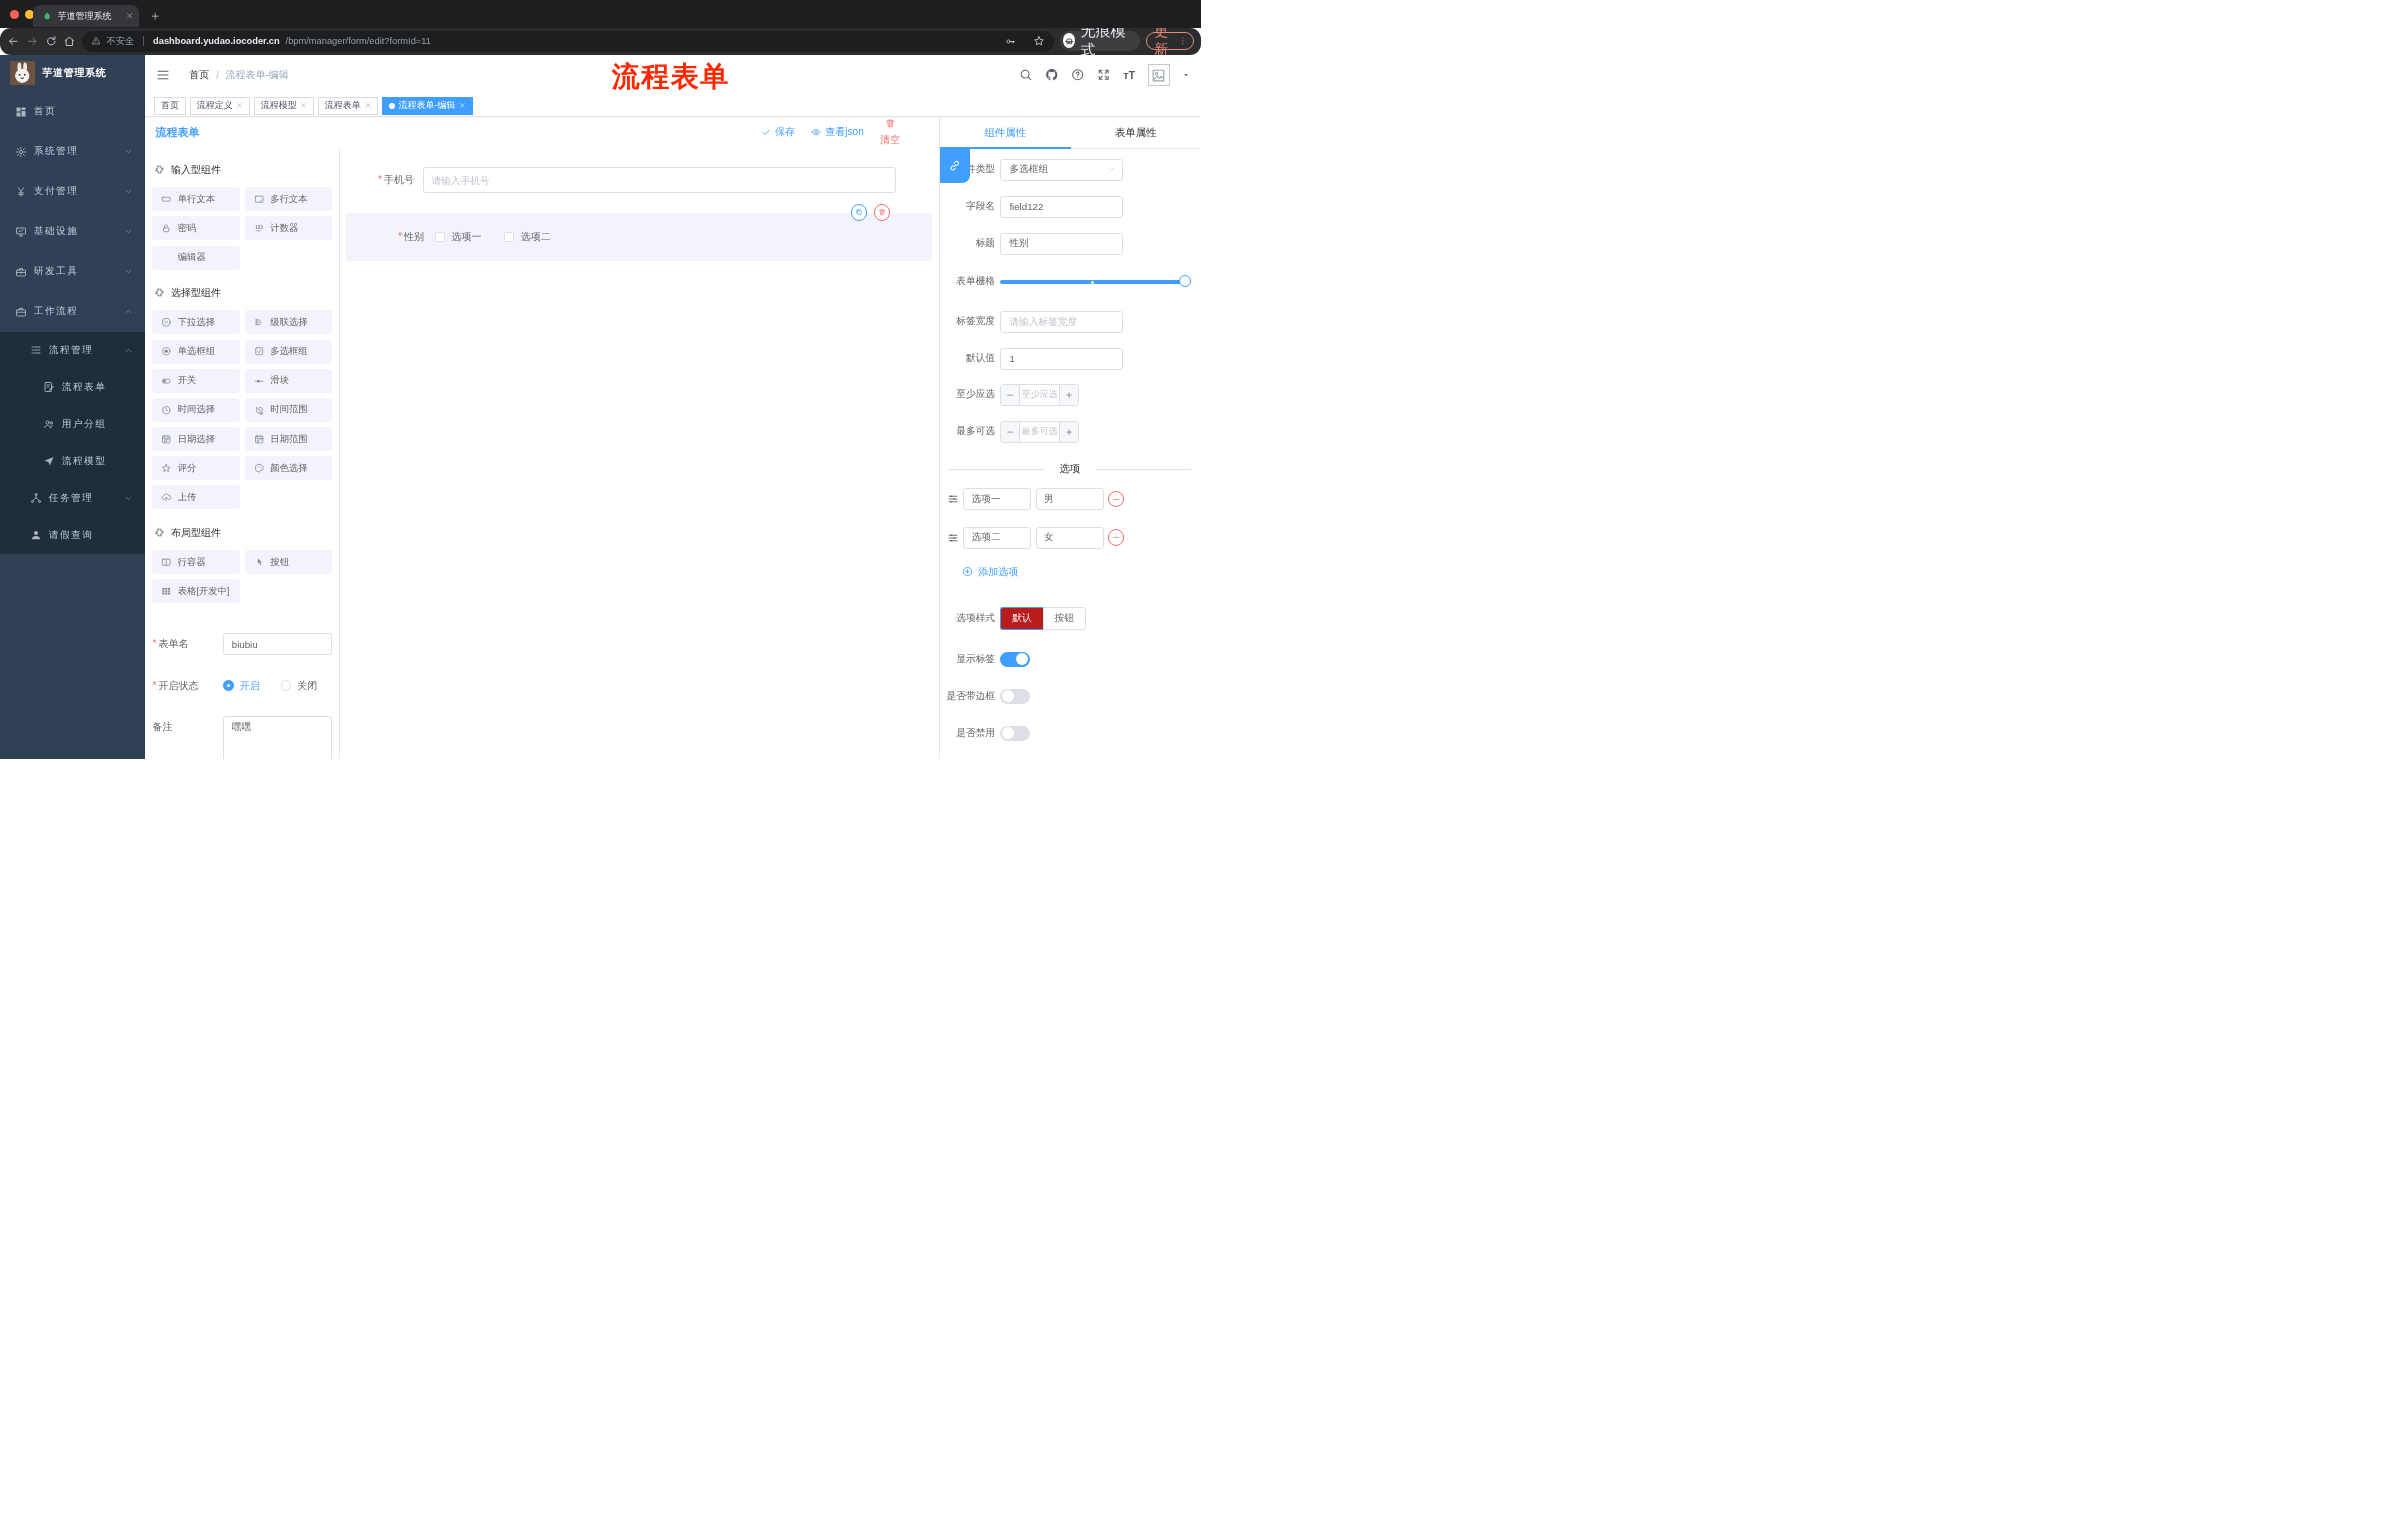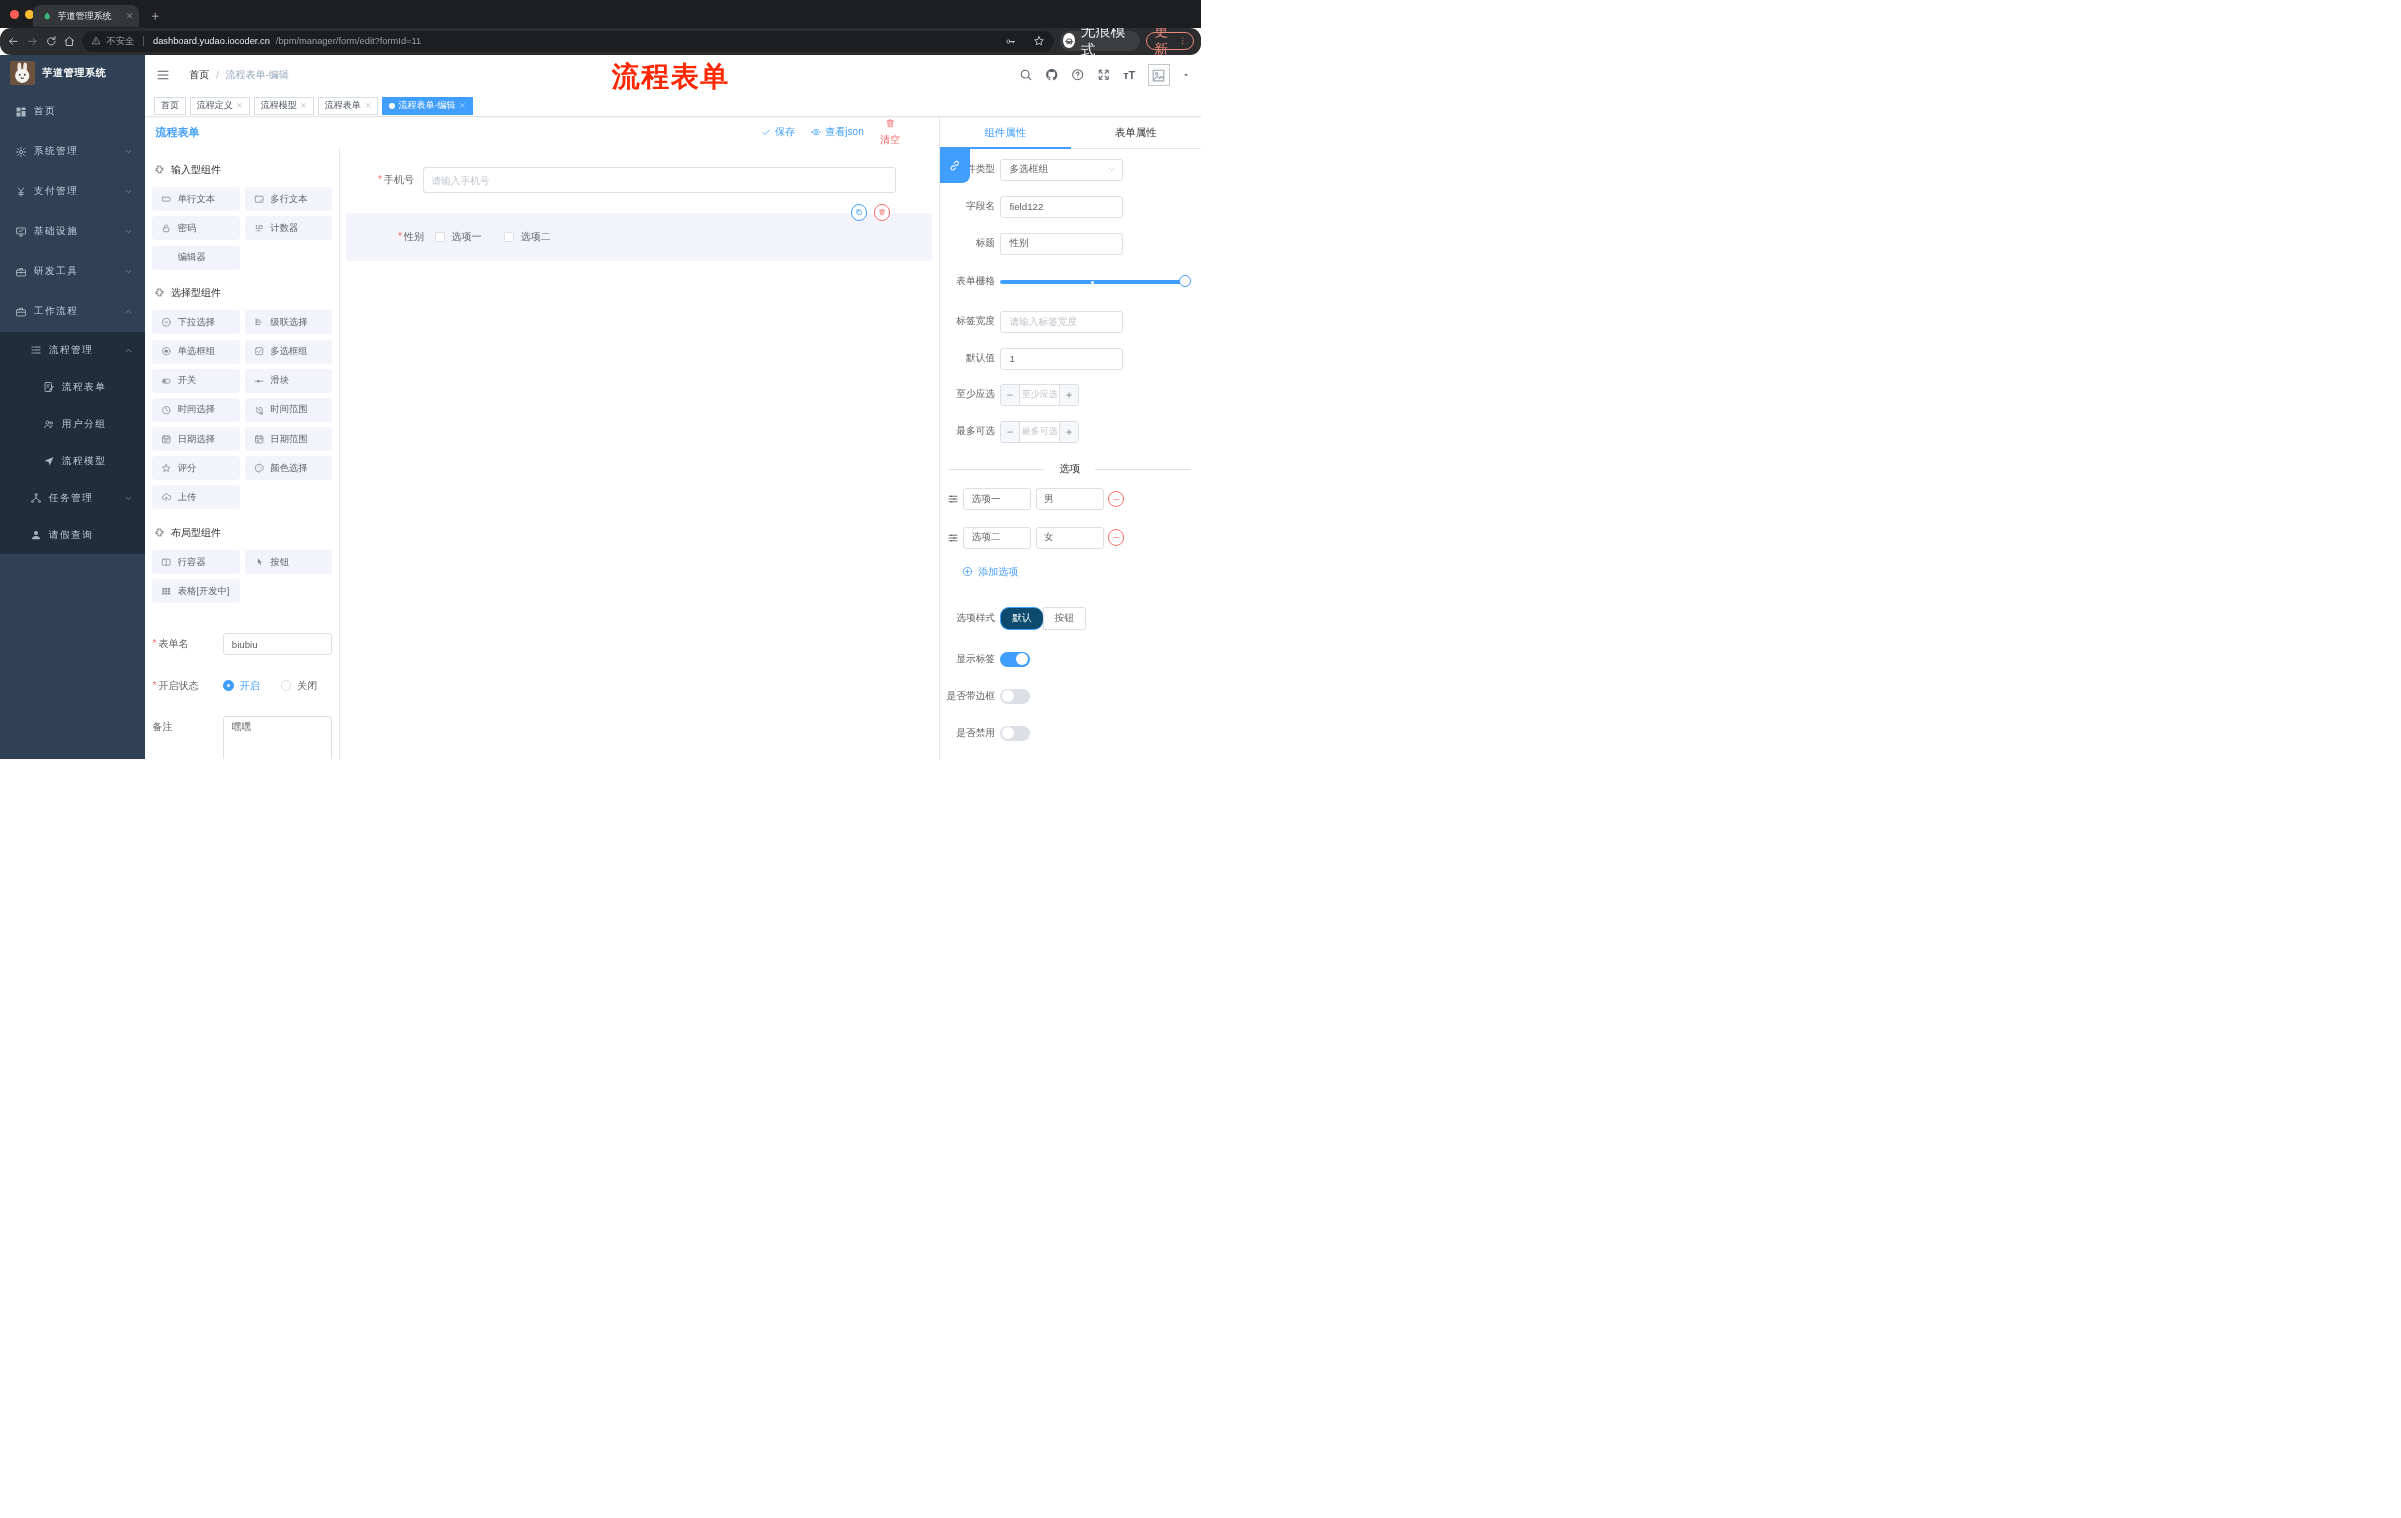--- a/index.html
+++ b/index.html
@@ -15,21 +15,21 @@
   .light { width:9px; height:9px; border-radius:50%; }
   .light.r { background:#ff5f57; } .light.y { background:#febc2e; } .light.g { background:#28c840; }
   .btab { position:absolute; left:33px; top:5.2px; width:106px; height:22px; background:#35363a; border-radius:7.4px 7.4px 0 0; display:flex; align-items:center; padding:0 6px 0 9px; color:#e8eaed; font-size:9px; gap:5.2px; }
   .btab .ttl { flex:1; white-space:nowrap; overflow:hidden; }
   .btab .ic { color:#cfd1d4; }
   .newtab { position:absolute; left:146px; top:7.4px; width:18px; height:18px; color:#c6c9cc; display:flex; align-items:center; justify-content:center; }
   .chrome-url { height:27px; background:#2b2c2e; display:flex; align-items:center; padding:0 7.4px; gap:6px;border-radius:11px; }
   .nav-ic { width:12.6px; height:12.6px; color:#c6c9cc; }
   .nav-ic.dim { color:#77797d; }
   .addr { height:21px; flex:none; width:972px; background:#1d1e20; border-radius:10.4px; display:flex; align-items:center; padding:0 9px; gap:6px; font-size:9.3px; color:#9aa0a6; }
-  .addr .host { color:#e8eaed; }
+  .addr .host { color:#e8eaed;font-weight:bold; }
   .addr .sep { width:0.7px; height:10.4px; background:#55585c; margin:0 3px; }
   .addr .spacer { flex:1; }
   .incog { height:19.3px; background:#3b3d3f; border-radius:9.7px; display:flex; align-items:center; gap:5.2px; padding:0 9px 0 3px; color:#e8eaed; font-size:15px; }
   .incog .cir { width:15px; height:15px; background:#fff; border-radius:50%; color:#2b2c2e; display:flex; align-items:center; justify-content:center; }
   .update { height:18px; border:0.7px solid #e8897a; color:#e8897a; border-radius:9.7px; display:flex; align-items:center; padding:0 4.5px 0 7.4px; gap:2.2px; font-size:14px; }
 
   
   .app { display:flex; height:705px; }
   .sidebar { width:145px; flex:none; background:#304156; color:#bfcbd9; overflow:hidden; }
   .logo-row { height:37px; display:flex; align-items:center; padding-left:10.4px; gap:7.4px; }
@@ -147,21 +147,21 @@
   .opt-input { width:68px; height:22px; border:0.7px solid #dcdfe6; border-radius:3px; padding:0 7.4px; font-size:9.7px; color:#606266; font-family:"Liberation Sans",sans-serif; outline:none; }
   .rm-btn { width:16.3px; height:16.3px; border-radius:50%; border:1.1px solid #f56c6c; color:#f56c6c; background:#fff; display:flex; align-items:center; justify-content:center; cursor:pointer; }
   .rm-btn .ic { width:9px; height:9px; }
   .add-opt { display:flex; align-items:center; gap:5.2px; color:#409eff; font-size:10px; margin:10.4px 0 0 22px; cursor:pointer; }
   .add-opt .ic { width:11px; height:11px; }
   .seg-row { margin-top:28px; }
   .segmented { display:flex; }
   .seg { height:23px; padding:0 11px; border:0.7px solid #dcdfe6; display:flex; align-items:center; font-size:9.7px; color:#606266; cursor:pointer; }
   .seg.first { border-radius:3px 0 0 3px; border-right:none; }
   .seg.last { border-radius:0 3px 3px 0; }
-  .seg.active { background:#0c4a6e; border-color:#409eff; color:#fff;border-radius:9px; }
+  .seg.active { background:#b91c1c; border-color:#409eff; color:#fff; }
   .tog-row { display:flex; align-items:center; margin-top:22px; }
   .switch { width:30px; height:15px; border-radius:7.4px; background:#dcdfe6; position:relative; cursor:pointer; margin-left:5.2px; }
   .switch.on { background:#409eff; }
   .switch .knob { position:absolute; top:1.5px; left:1.5px; width:12px; height:12px; border-radius:50%; background:#fff; }
   .switch.on .knob { left:16.3px; }
 </style>
 </head>
 <body>
 
 <div class="screen">

